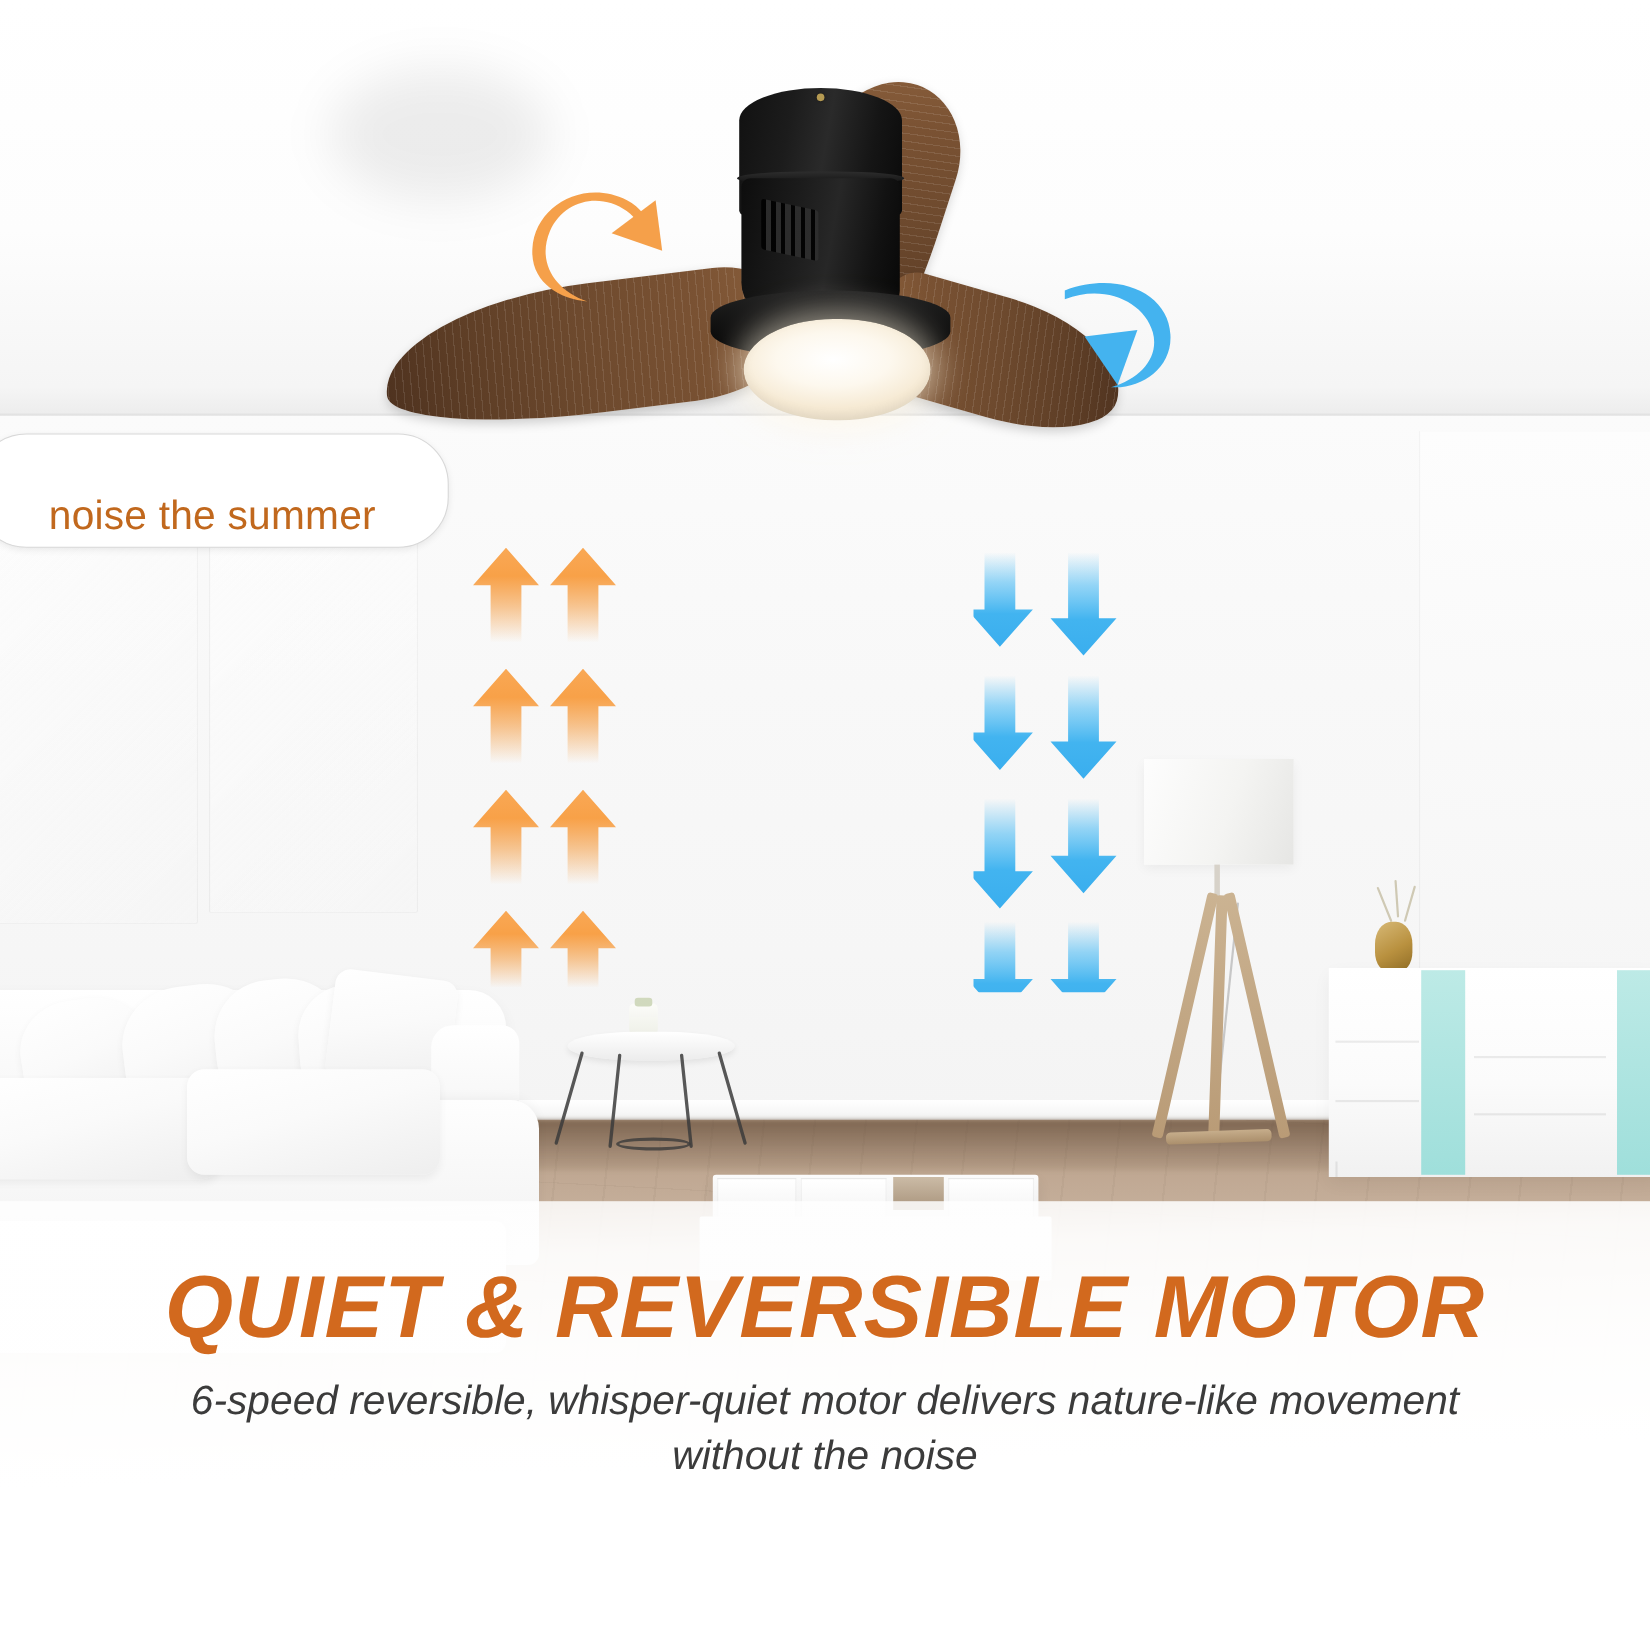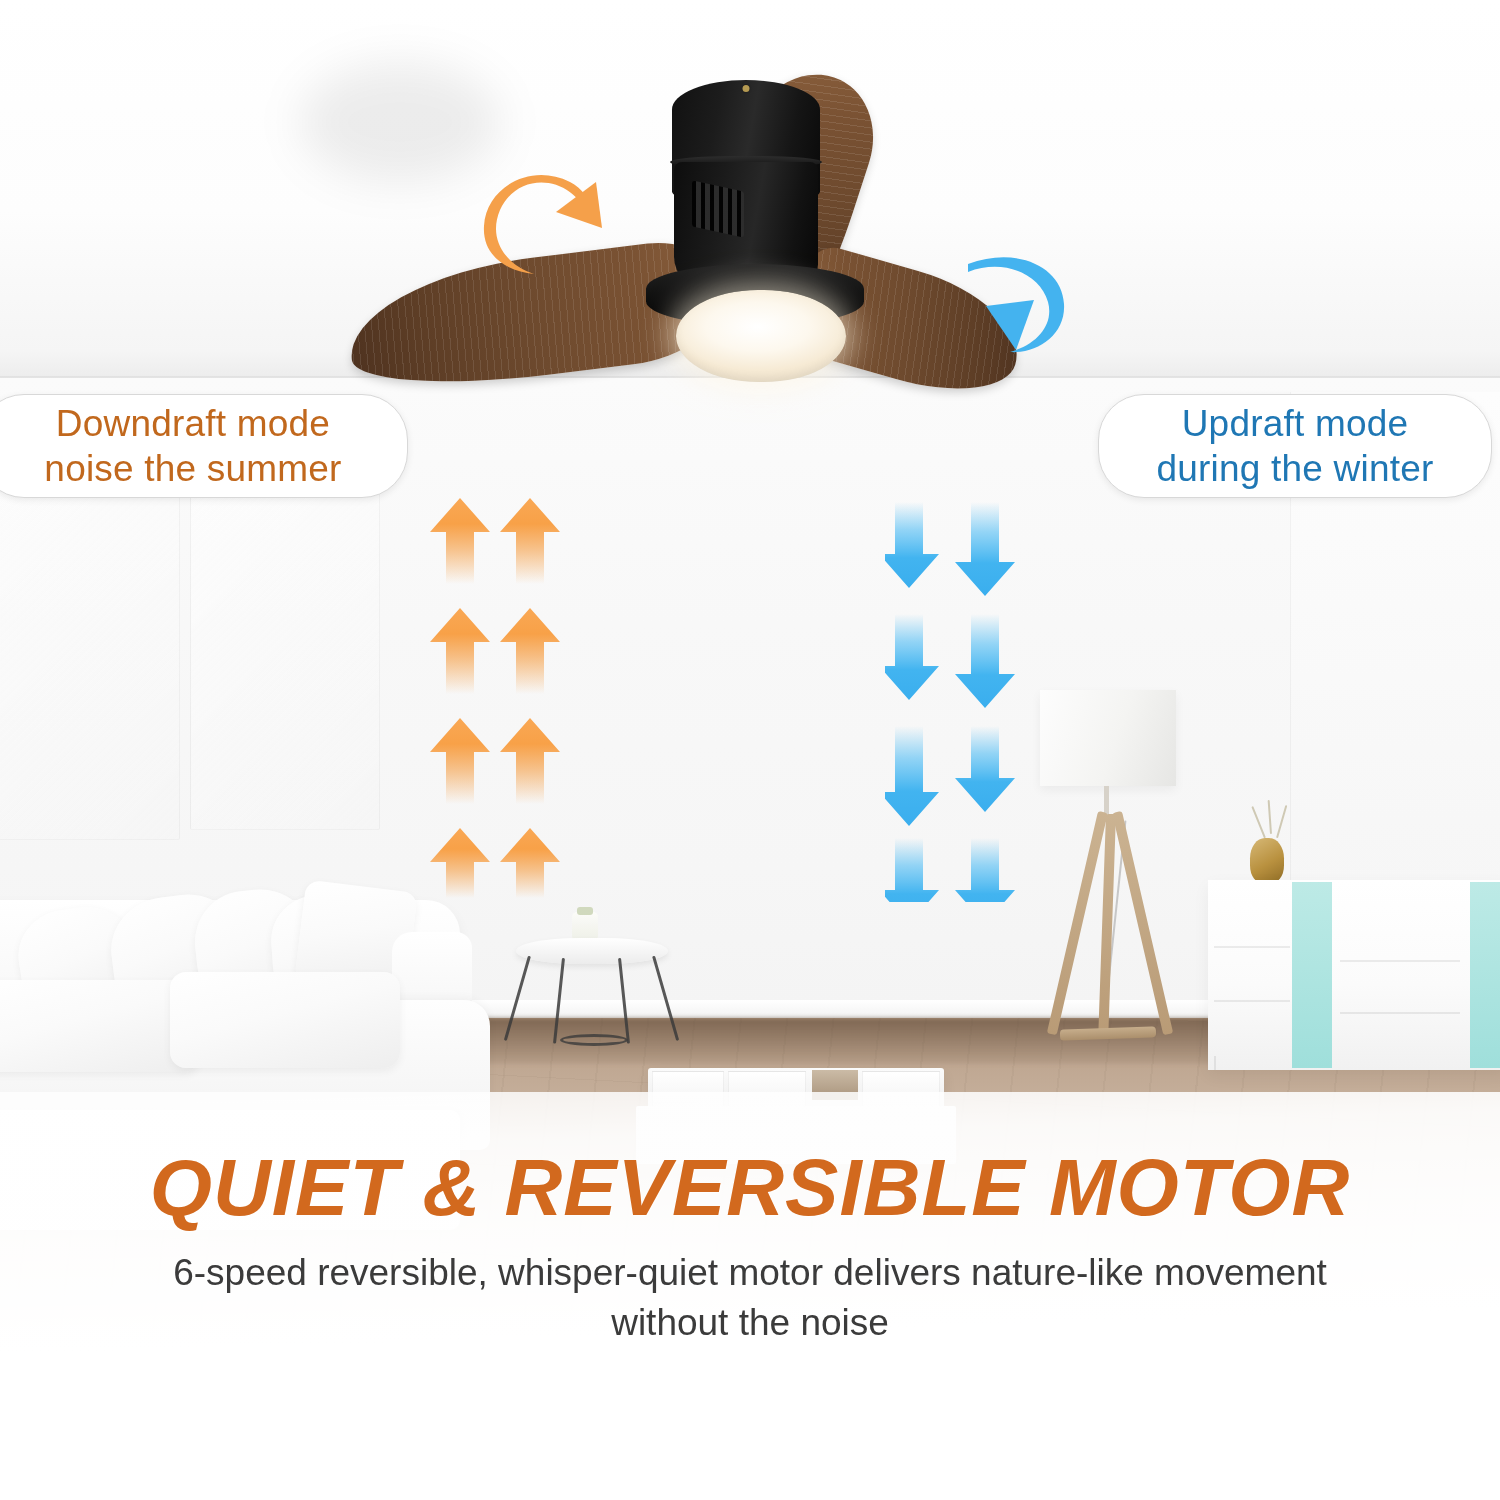--- a/index.html
+++ b/index.html
@@ -315,21 +315,21 @@
     position:absolute; left:0; top:1142px; width:1500px;
     text-align:center;
     font-size:80px; font-weight:bold; font-style:italic;
     color:#d2691e; letter-spacing:1px;
     text-shadow:1px 1px 0 rgba(255,255,255,.75);
     white-space:nowrap;
   }
   .subline{
     position:absolute; left:150px; top:1248px; width:1200px;
     text-align:center;
-    font-size:37px; line-height:1.36;
+    font-size:37px; font-style:italic; line-height:1.36;
     color:#3b3b3b;
   }
 </style>
 </head>
 <body>
 
 <div id="stage">
 
   <div class="room">
     <div class="ceiling"></div>
@@ -417,31 +417,25 @@
     <path d="M118 14 L 124 60 L 78 44 Z" fill="#f5a04a"></path>
   </svg>
 
   <svg class="swirl" style="left:952px; top:248px;" width="130" height="120" viewBox="0 0 130 120">
     <path d="M16 16 C 64 -2, 110 18, 112 56 C 114 86, 86 106, 58 104 C 86 96, 102 76, 96 54 C 88 26, 52 10, 16 24 Z" fill="#44b3ef"></path>
     <path d="M34 58 L 82 52 L 64 102 Z" fill="#44b3ef"></path>
   </svg>
 
   <div class="pill pill-left">
     <div>
-      <span>Downdraft mode</span><br>
+      <br>
       <span>noise the summer</span>
     </div>
   </div>
 
-  <div class="pill pill-right">
-    <div>
-      <span>Updraft mode</span><br>
-      <span>during the winter</span>
-    </div>
-  </div>
 
   <svg class="arrows" style="left:430px; top:498px;" width="170" height="400" viewBox="0 0 170 400">
     <defs>
       <linearGradient id="upfade" x1="0" y1="1" x2="0" y2="0">
         <stop offset="0%" stop-color="#f59a3c" stop-opacity="0"></stop>
         <stop offset="38%" stop-color="#f59a3c" stop-opacity=".55"></stop>
         <stop offset="70%" stop-color="#f8a148" stop-opacity="1"></stop>
         <stop offset="100%" stop-color="#f9a855" stop-opacity="1"></stop>
       </linearGradient>
     </defs>

